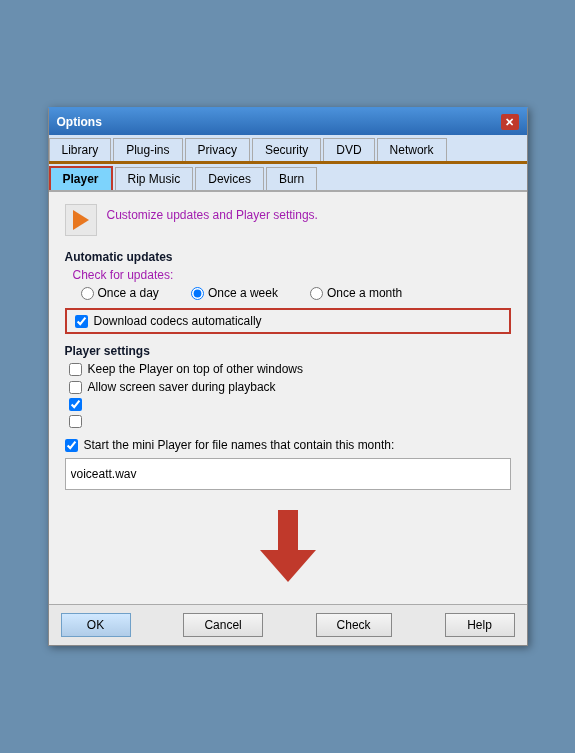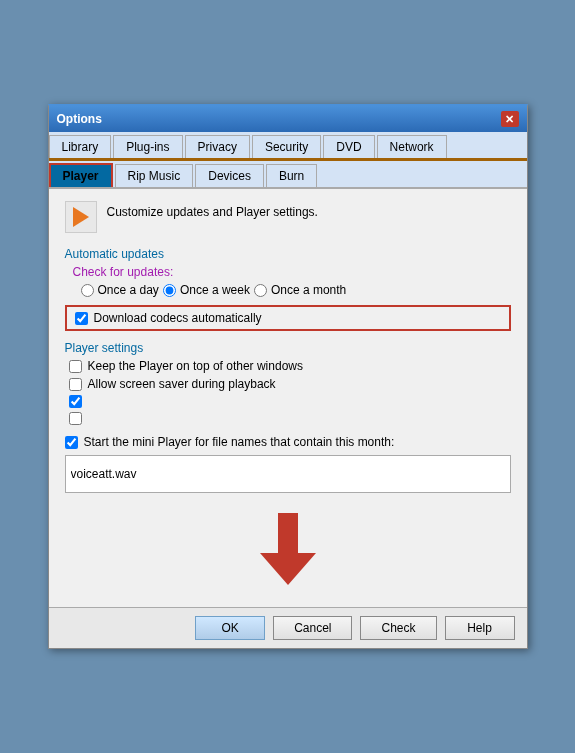--- a/index.html
+++ b/index.html
@@ -63,21 +63,21 @@
       font-size: 12px;
       cursor: pointer;
       border: 1px solid #aaa;
       border-bottom: none;
       background: #d4e3f5;
       color: #000;
       margin-right: 2px;
       margin-top: 3px;
     }
     .tab.active {
-      background: #0369a1;
+      background: #7dd3fc;
       border: 2px solid #c0392b;
       border-bottom: none;
       font-weight: bold;
       margin-top: 2px;
       z-index: 1;
       position: relative;
     }
     .content {
       padding: 12px 16px;
       background: #f0f0f0;
@@ -100,40 +100,40 @@
     }
     .play-triangle {
       width: 0;
       height: 0;
       border-top: 10px solid transparent;
       border-bottom: 10px solid transparent;
       border-left: 16px solid #e87720;
     }
     .header-text {
       font-size: 12px;
-      color: #000000;
+      color: #a21caf;
       padding-top: 4px;
     }
     .section-title {
-      font-weight: normal;
+      font-weight: bold;
       font-size: 12px;
       margin-bottom: 4px;
       margin-top: 8px;
-      color: #0369a1;
+      color: #0f172a;
     }
     .check-for-updates-label {
       font-size: 12px;
       margin-left: 8px;
       margin-bottom: 4px;
       color: #a21caf;
     }
     .radio-group {
       display: flex;
       align-items: center;
-      gap: 4px;
+      gap: 32px;
       margin-left: 16px;
       margin-bottom: 8px;
     }
     .radio-item {
       display: flex;
       align-items: center;
       gap: 4px;
       font-size: 12px;
     }
     .radio-item input[type="radio"] {
@@ -175,21 +175,21 @@
       align-items: center;
       gap: 6px;
       margin-bottom: 6px;
     }
     .mini-player-input {
       width: 100%;
       border: 1px solid #aaa;
       background: white;
       padding: 3px 5px;
       font-size: 12px;
-      height: 38px;
+      height: 32px;
     }
     .arrow-container {
       display: flex;
       justify-content: center;
       margin: 20px 0 10px 0;
     }
     .red-arrow {
       display: flex;
       flex-direction: column;
       align-items: center;
@@ -201,21 +201,21 @@
     }
     .arrow-head {
       width: 0;
       height: 0;
       border-left: 28px solid transparent;
       border-right: 28px solid transparent;
       border-top: 32px solid #c0392b;
     }
     .bottom-bar {
       display: flex;
-      justify-content: flex-end;
+      justify-content: space-between;
       gap: 8px;
       padding: 8px 12px;
       background: #e8e8e8;
       border-top: 1px solid #aaa;
     }
     .btn {
       padding: 4px 20px;
       font-size: 12px;
       border: 1px solid #888;
       background: linear-gradient(to bottom, #f5f5f5, #e0e0e0);

